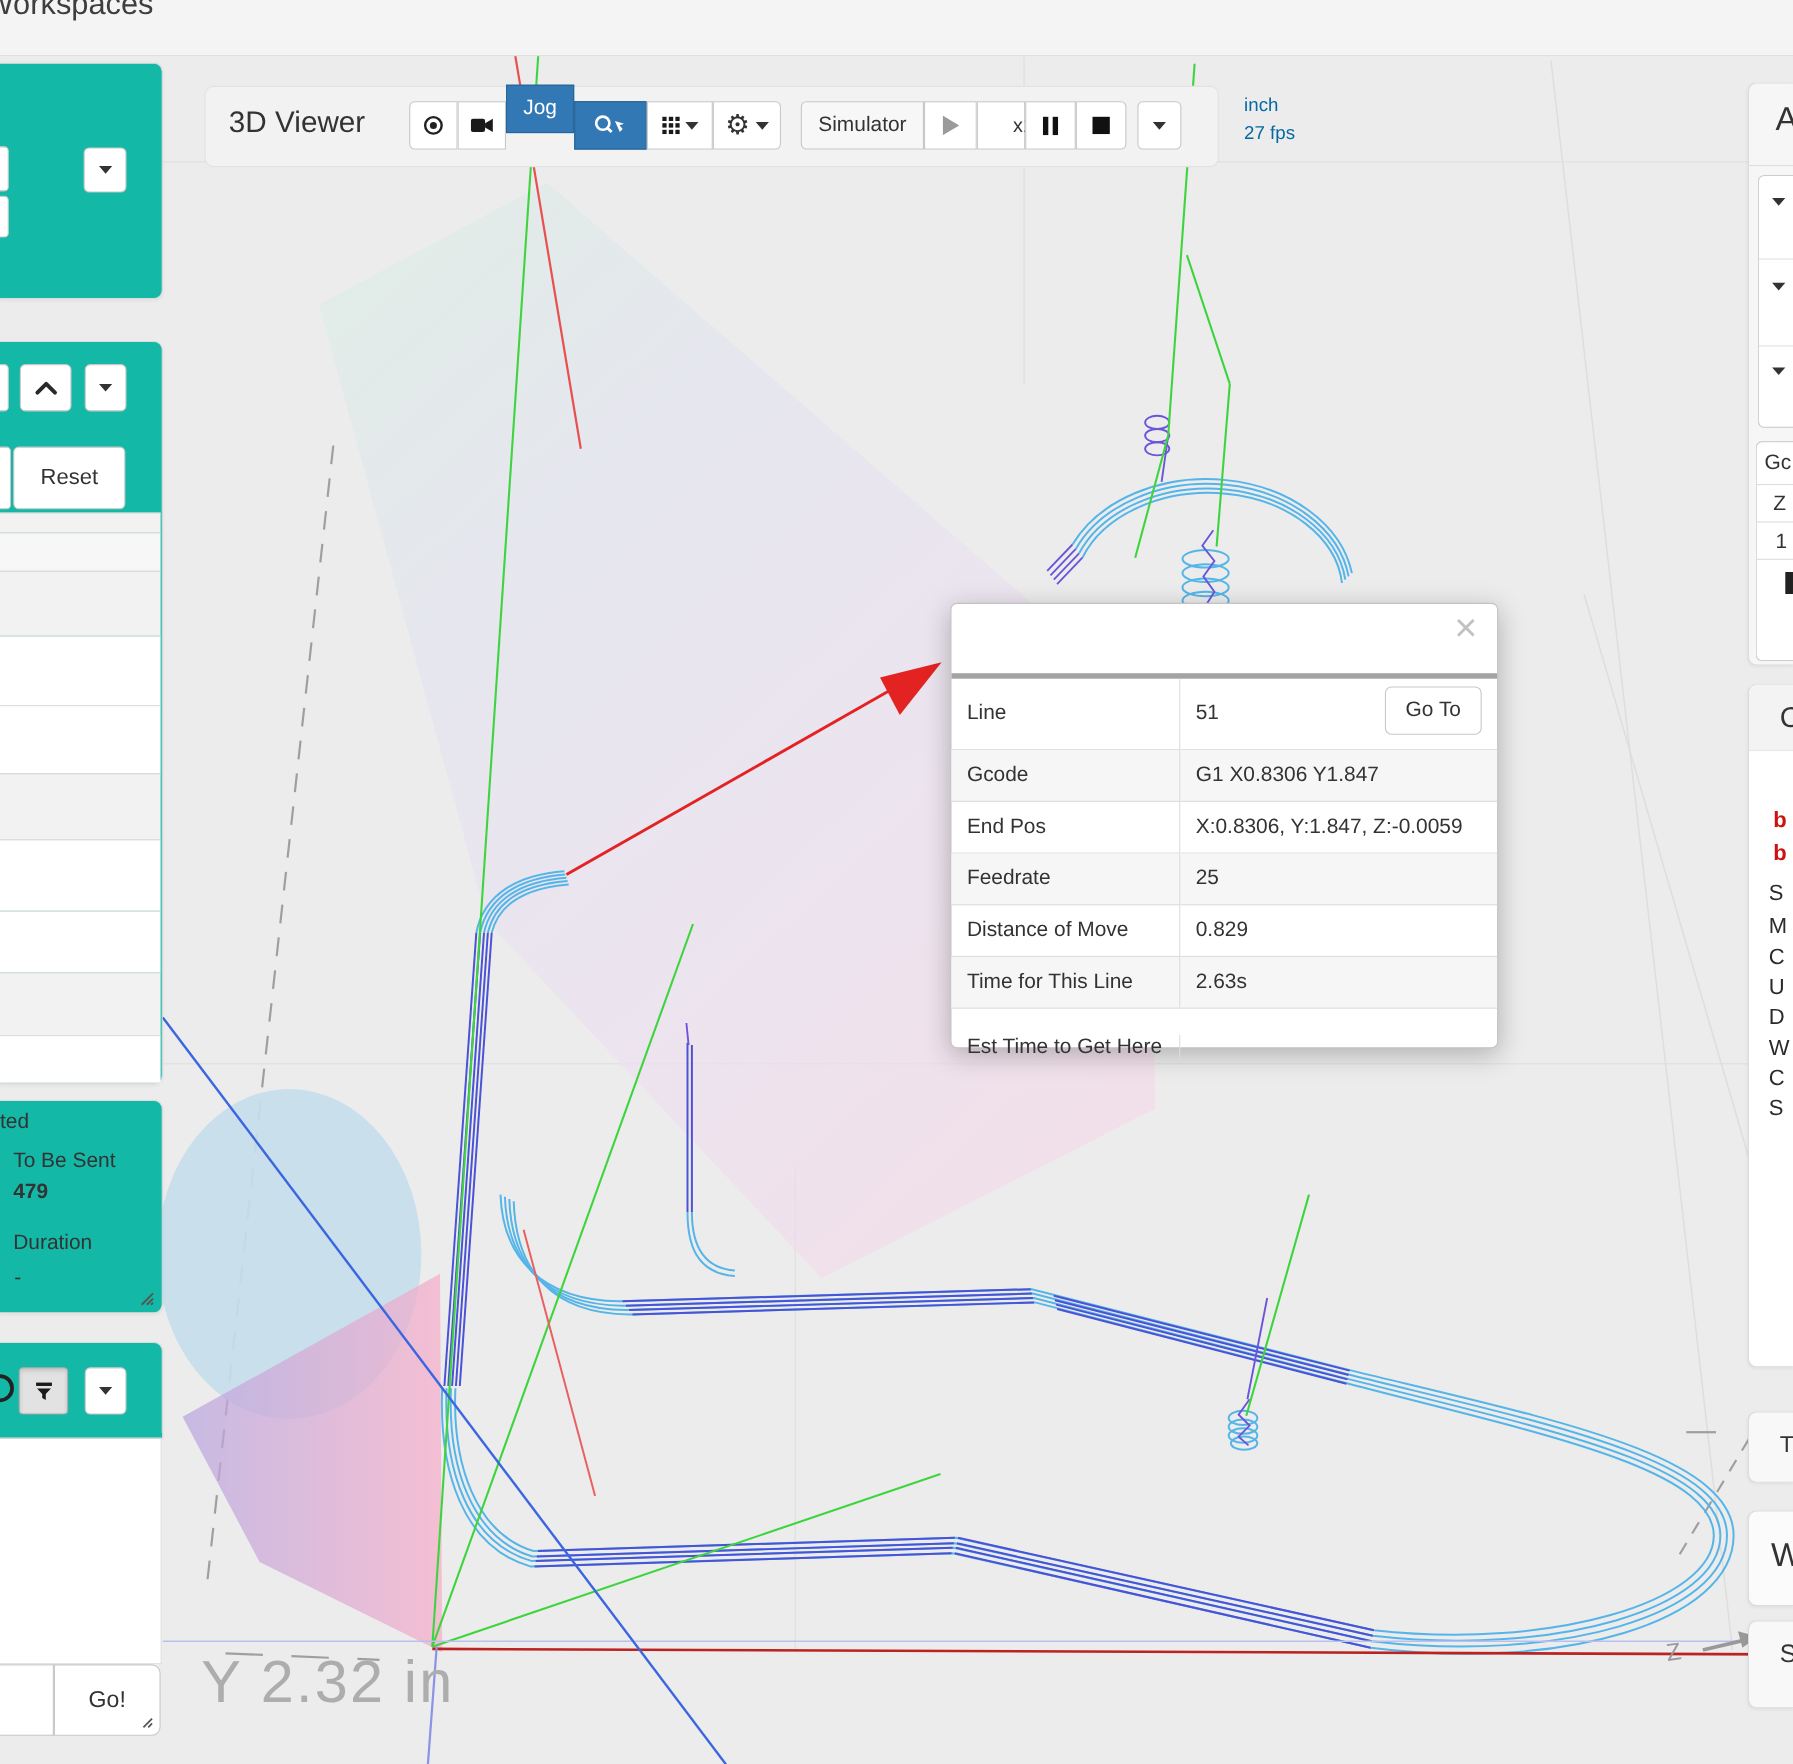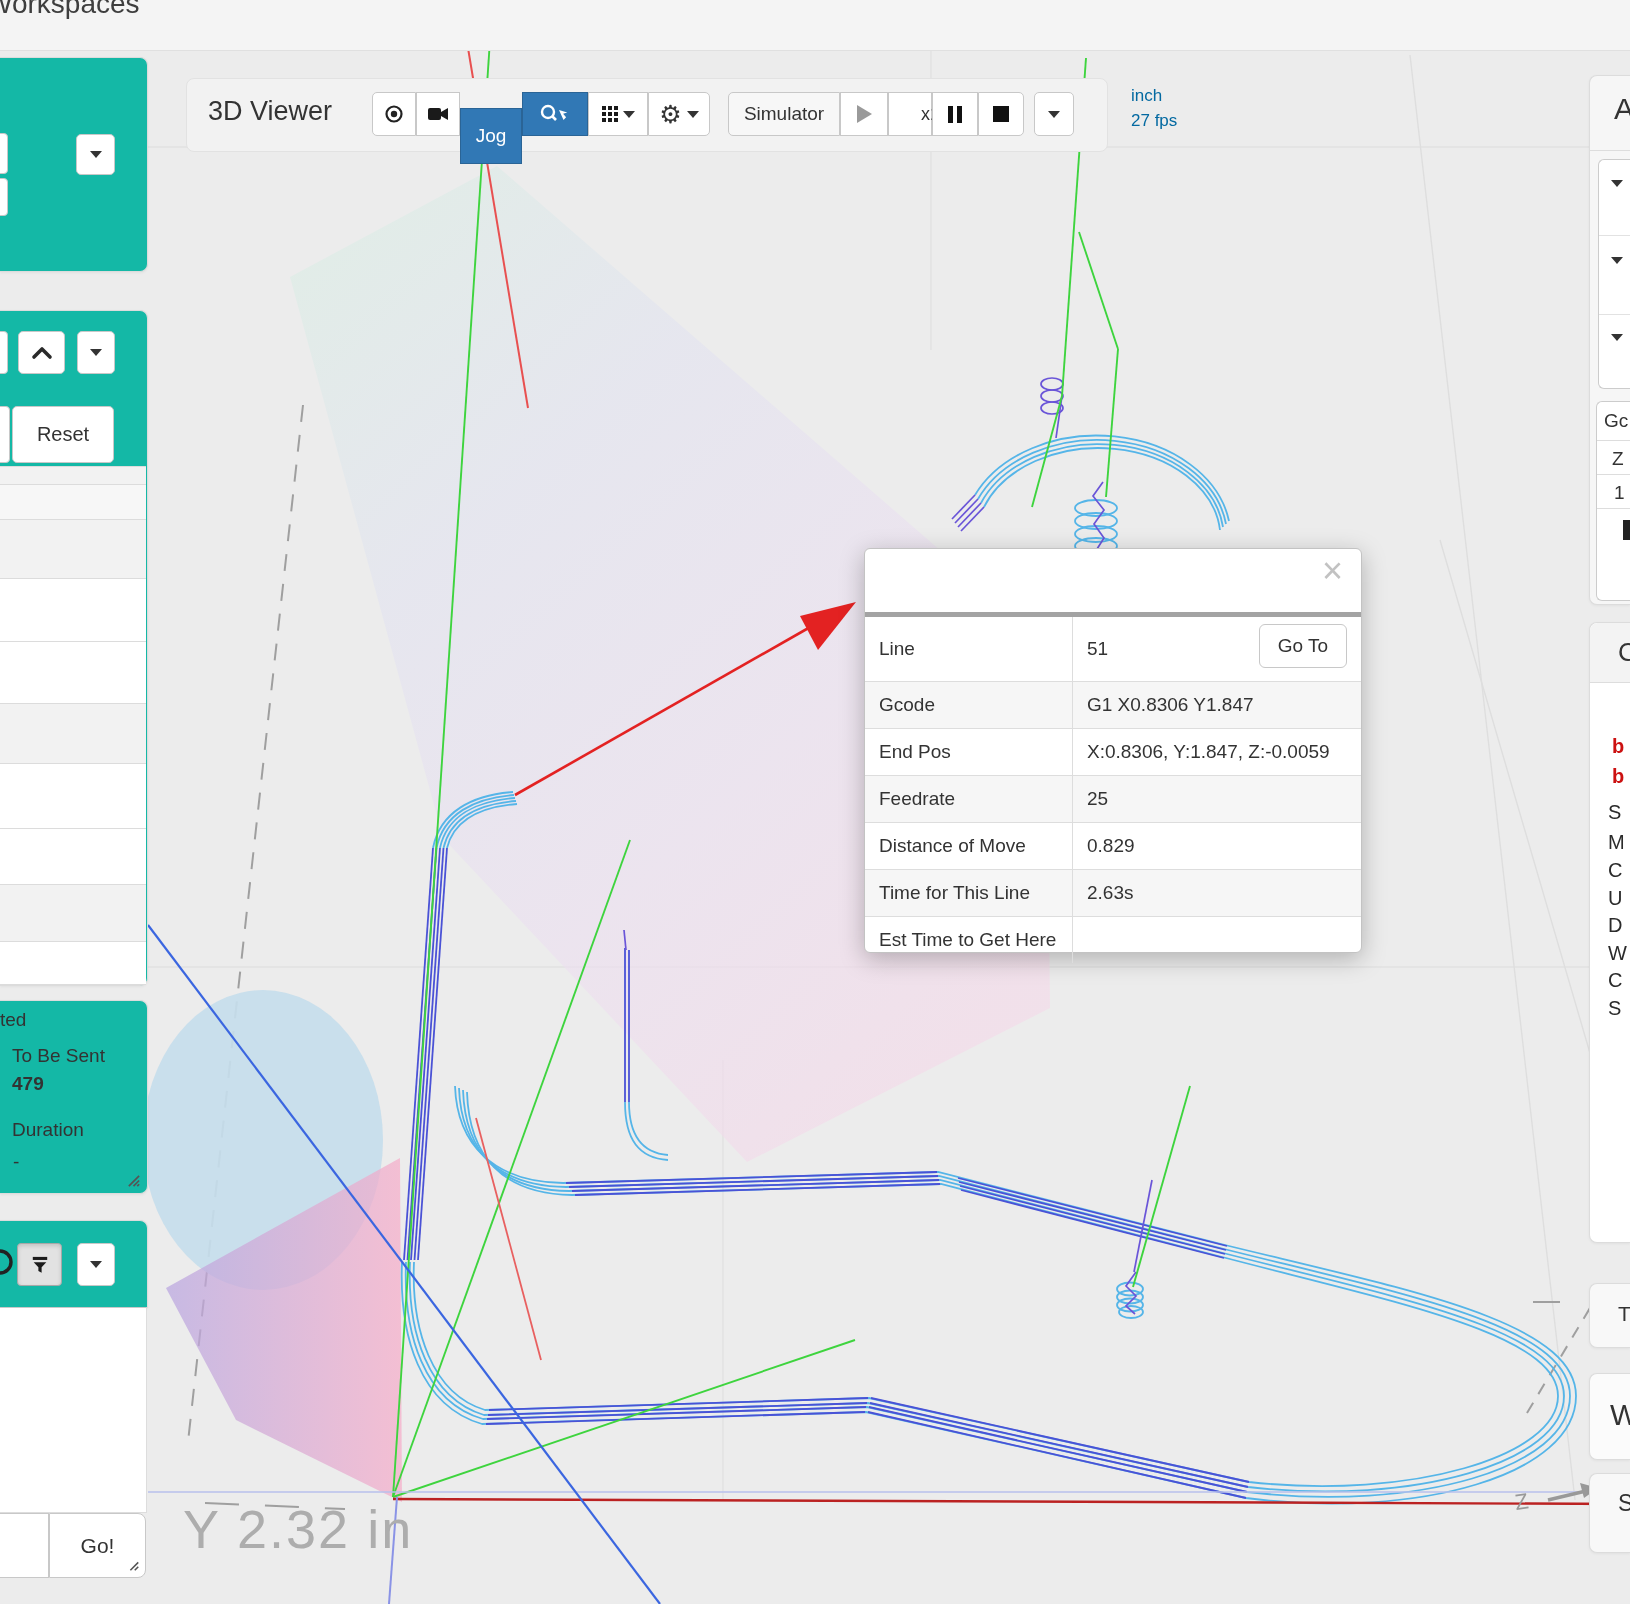--- a/index.html
+++ b/index.html
@@ -24,21 +24,21 @@
   #toolbar-title{position:absolute;left:208px;top:96px;font-size:27px;color:#333;z-index:3;}
   #fps{position:absolute;left:1131px;top:84px;font-size:17px;color:#0369a1;line-height:1.45;z-index:3;}
   
   #popup{position:absolute;left:864px;top:548px;width:498px;height:405px;background:#fff;border:1px solid #c3c3c3;border-radius:6px;box-shadow:0 6px 24px rgba(0,0,0,.25);z-index:6;box-sizing:border-box;}
   #popup .phead{height:63px;position:relative;}
   #popup .pclose{position:absolute;right:18px;top:4px;font-size:36px;color:#c2c2c2;line-height:1;cursor:pointer;}
   #popup .ptable{border-top:5px solid #a3a3a3;}
   .prow{display:flex;border-bottom:1px solid #ddd;height:46px;}
   .prow.first{height:64px;}
   .prow:nth-child(even){background:#f6f6f6;}
-  .prow:last-child{border-bottom:none;}
+  .prow:last-child{border-bottom:none;align-items:flex-end;}
   .plabel{width:208px;border-right:1px solid #ddd;padding-left:14px;display:flex;align-items:center;font-size:19px;color:#333;box-sizing:border-box;}
   .pvalue{flex:1;padding-left:14px;display:flex;align-items:center;font-size:19px;color:#333;}
   #goto-btn{position:absolute;right:14px;top:75px;width:86px;height:42px;background:#fff;border:1px solid #c8c8c8;border-radius:6px;display:flex;align-items:center;justify-content:center;font-size:19px;color:#333;cursor:pointer;z-index:7;}
   .grip{position:absolute;}
   .rletter{position:absolute;left:18px;font-size:20px;color:#2b2b2b;}
   .rred{position:absolute;left:22px;font-size:20px;font-weight:bold;color:#cc1111;}
 </style>
 </head>
 <body>
 
@@ -195,21 +195,21 @@
     <circle cx="10" cy="10" r="7.5" fill="none" stroke="#222" stroke-width="2.2"></circle>
         <circle cx="10" cy="10" r="3.2" fill="#222"></circle>
   </svg>
 </div>
 <div class="btn" style="left:416px;top:92px;width:44px;height:44px;border-radius:0;">
   <svg width="21" height="16" viewBox="0 0 21 16">
     <rect x="0" y="2" width="13" height="12" rx="2" fill="#1a1a1a"></rect>
         <path d="M13 6 L20 2 V14 L13 10 Z" fill="#1a1a1a"></path>
   </svg>
 </div>
-<div class="btn active" style="left:460px;top:108px;width:62px;height:56px;border-radius:0;">
+<div class="btn active" style="left:460px;top:77px;width:62px;height:44px;border-radius:0;">
   <span>Jog</span>
 </div>
 <div class="btn active" style="left:522px;top:92px;width:66px;height:44px;border-radius:0;">
   <svg width="32" height="22" viewBox="0 0 32 22">
     <circle cx="9" cy="9" r="6" fill="none" stroke="#fff" stroke-width="2.4"></circle>
     <line x1="13.5" y1="13.5" x2="17" y2="17" stroke="#fff" stroke-width="2.6"></line>
     <path d="M20 7 l4.5 10 2.6-2.8 -3-3.4 4.2-1.4 z" fill="#fff"></path>
   </svg>
 </div>
 <div class="btn" style="left:588px;top:92px;width:60px;height:44px;border-radius:0;">

